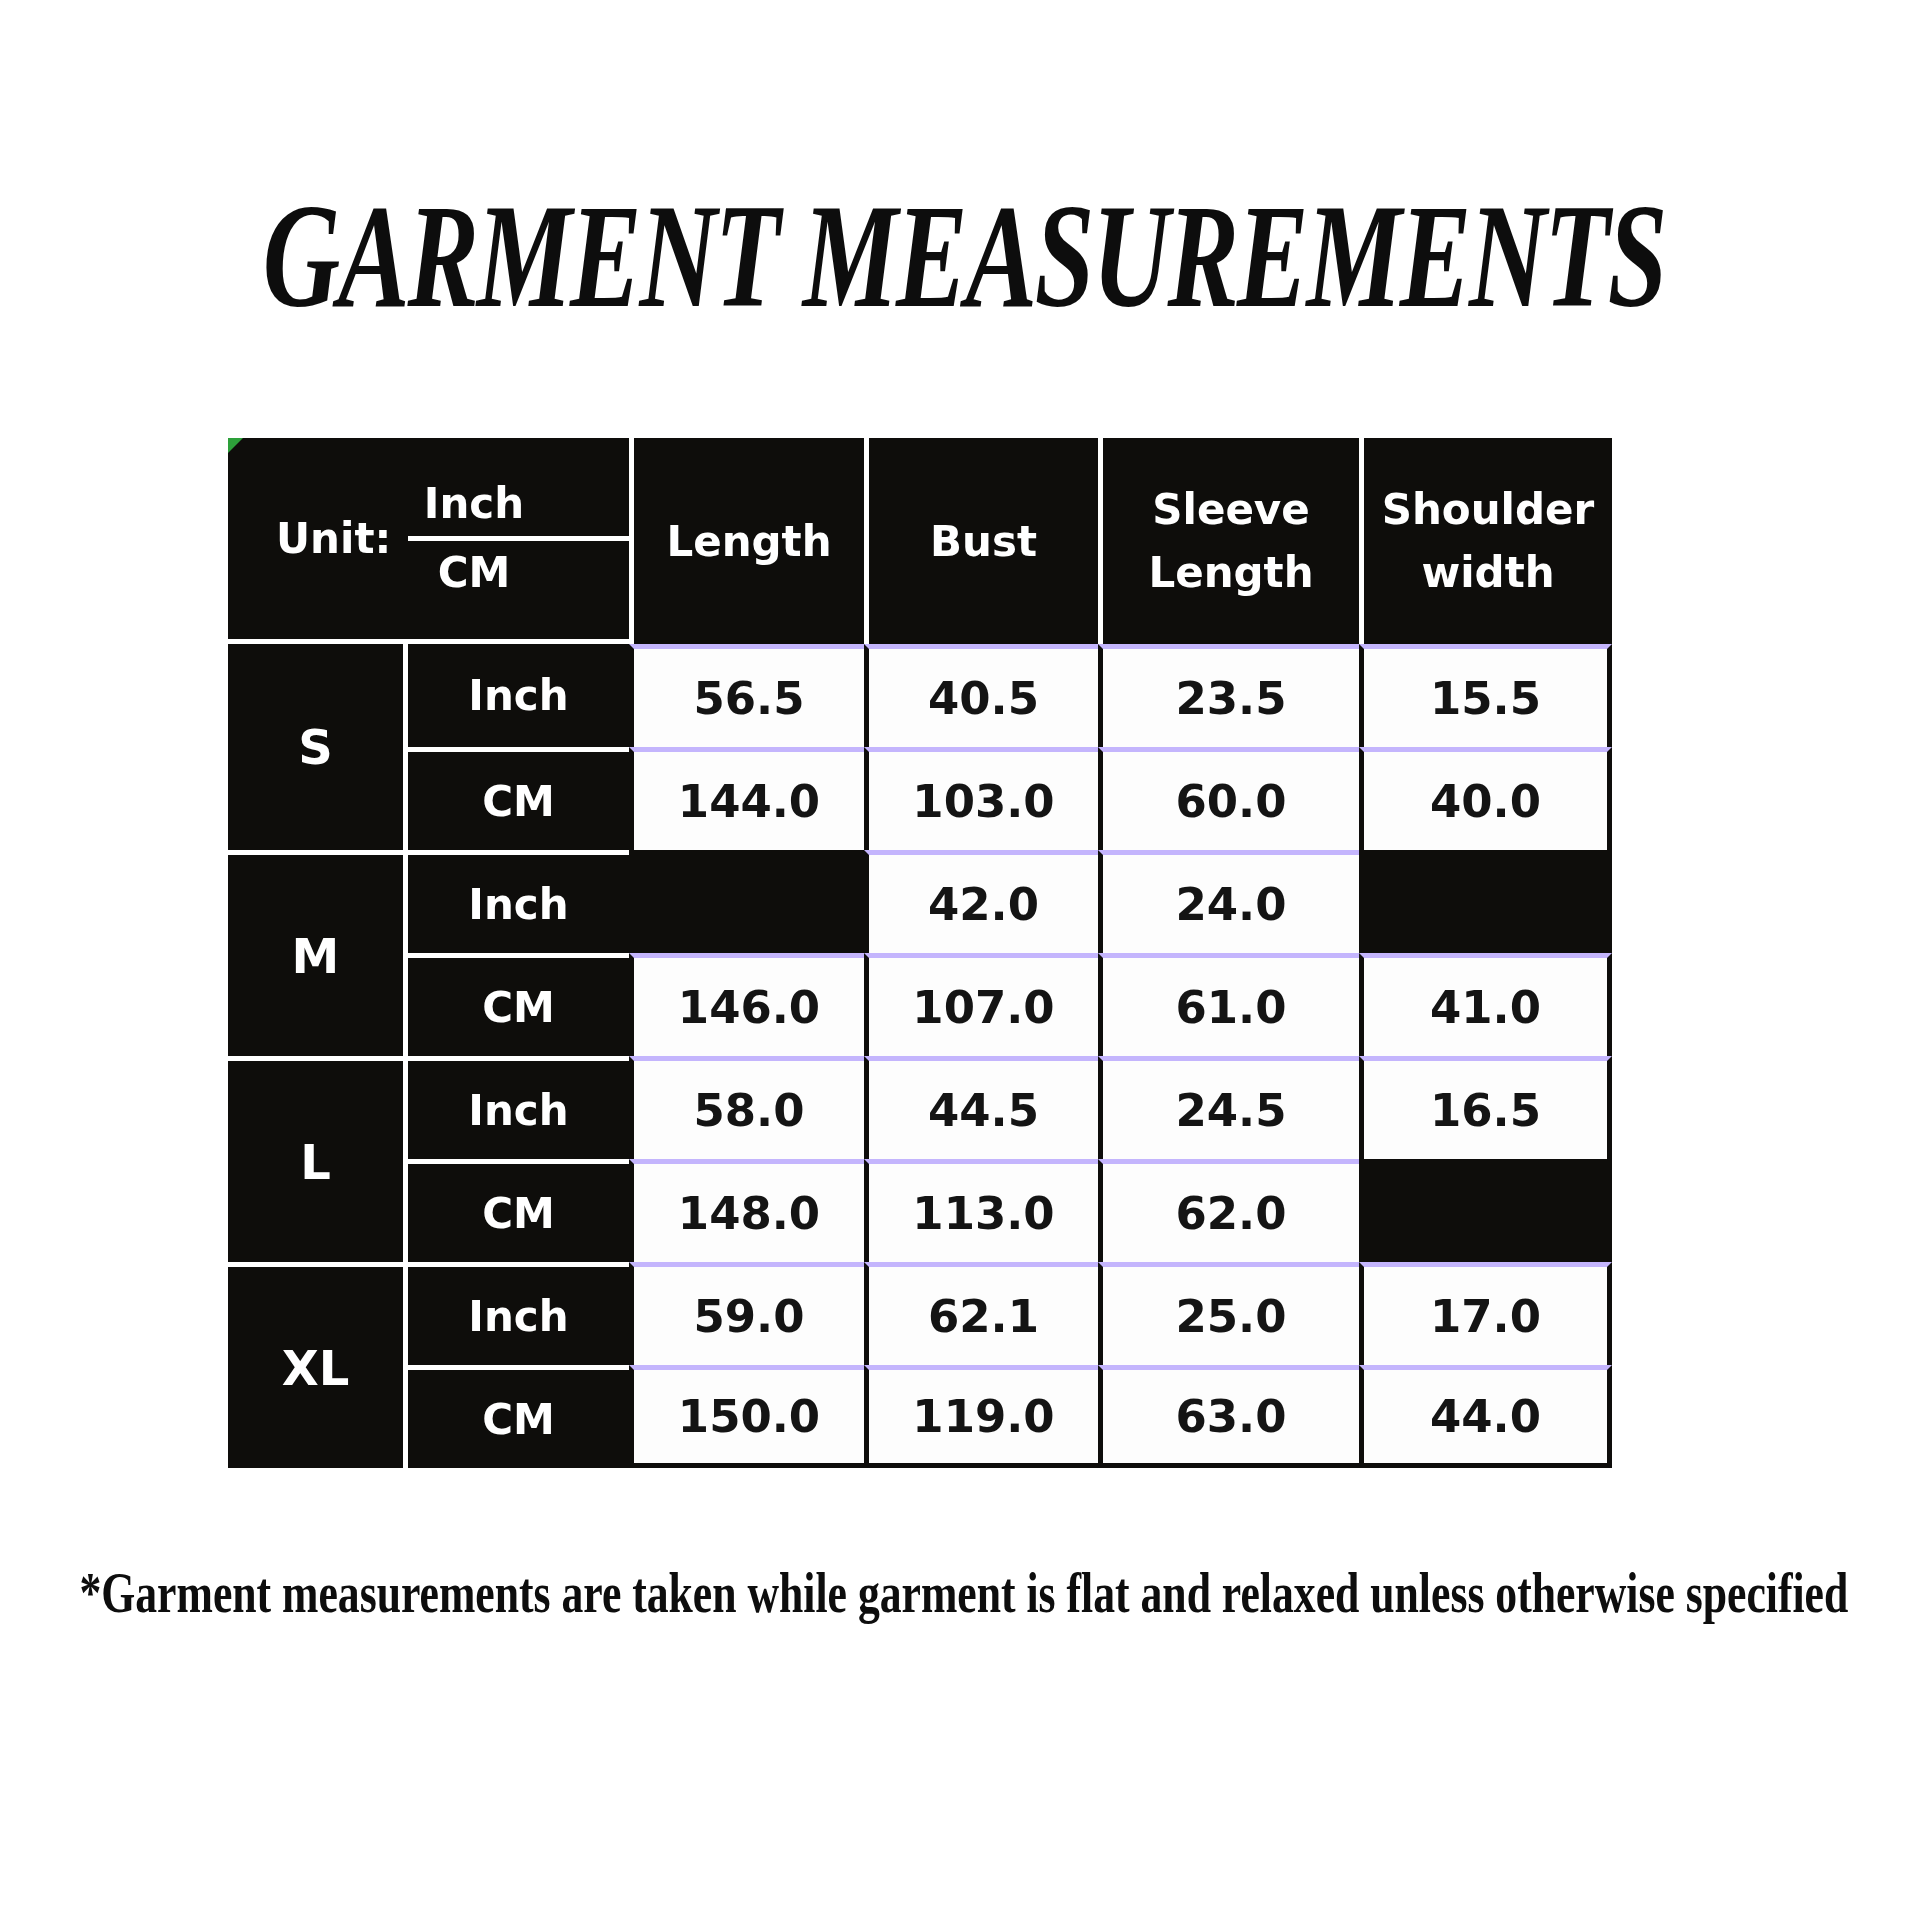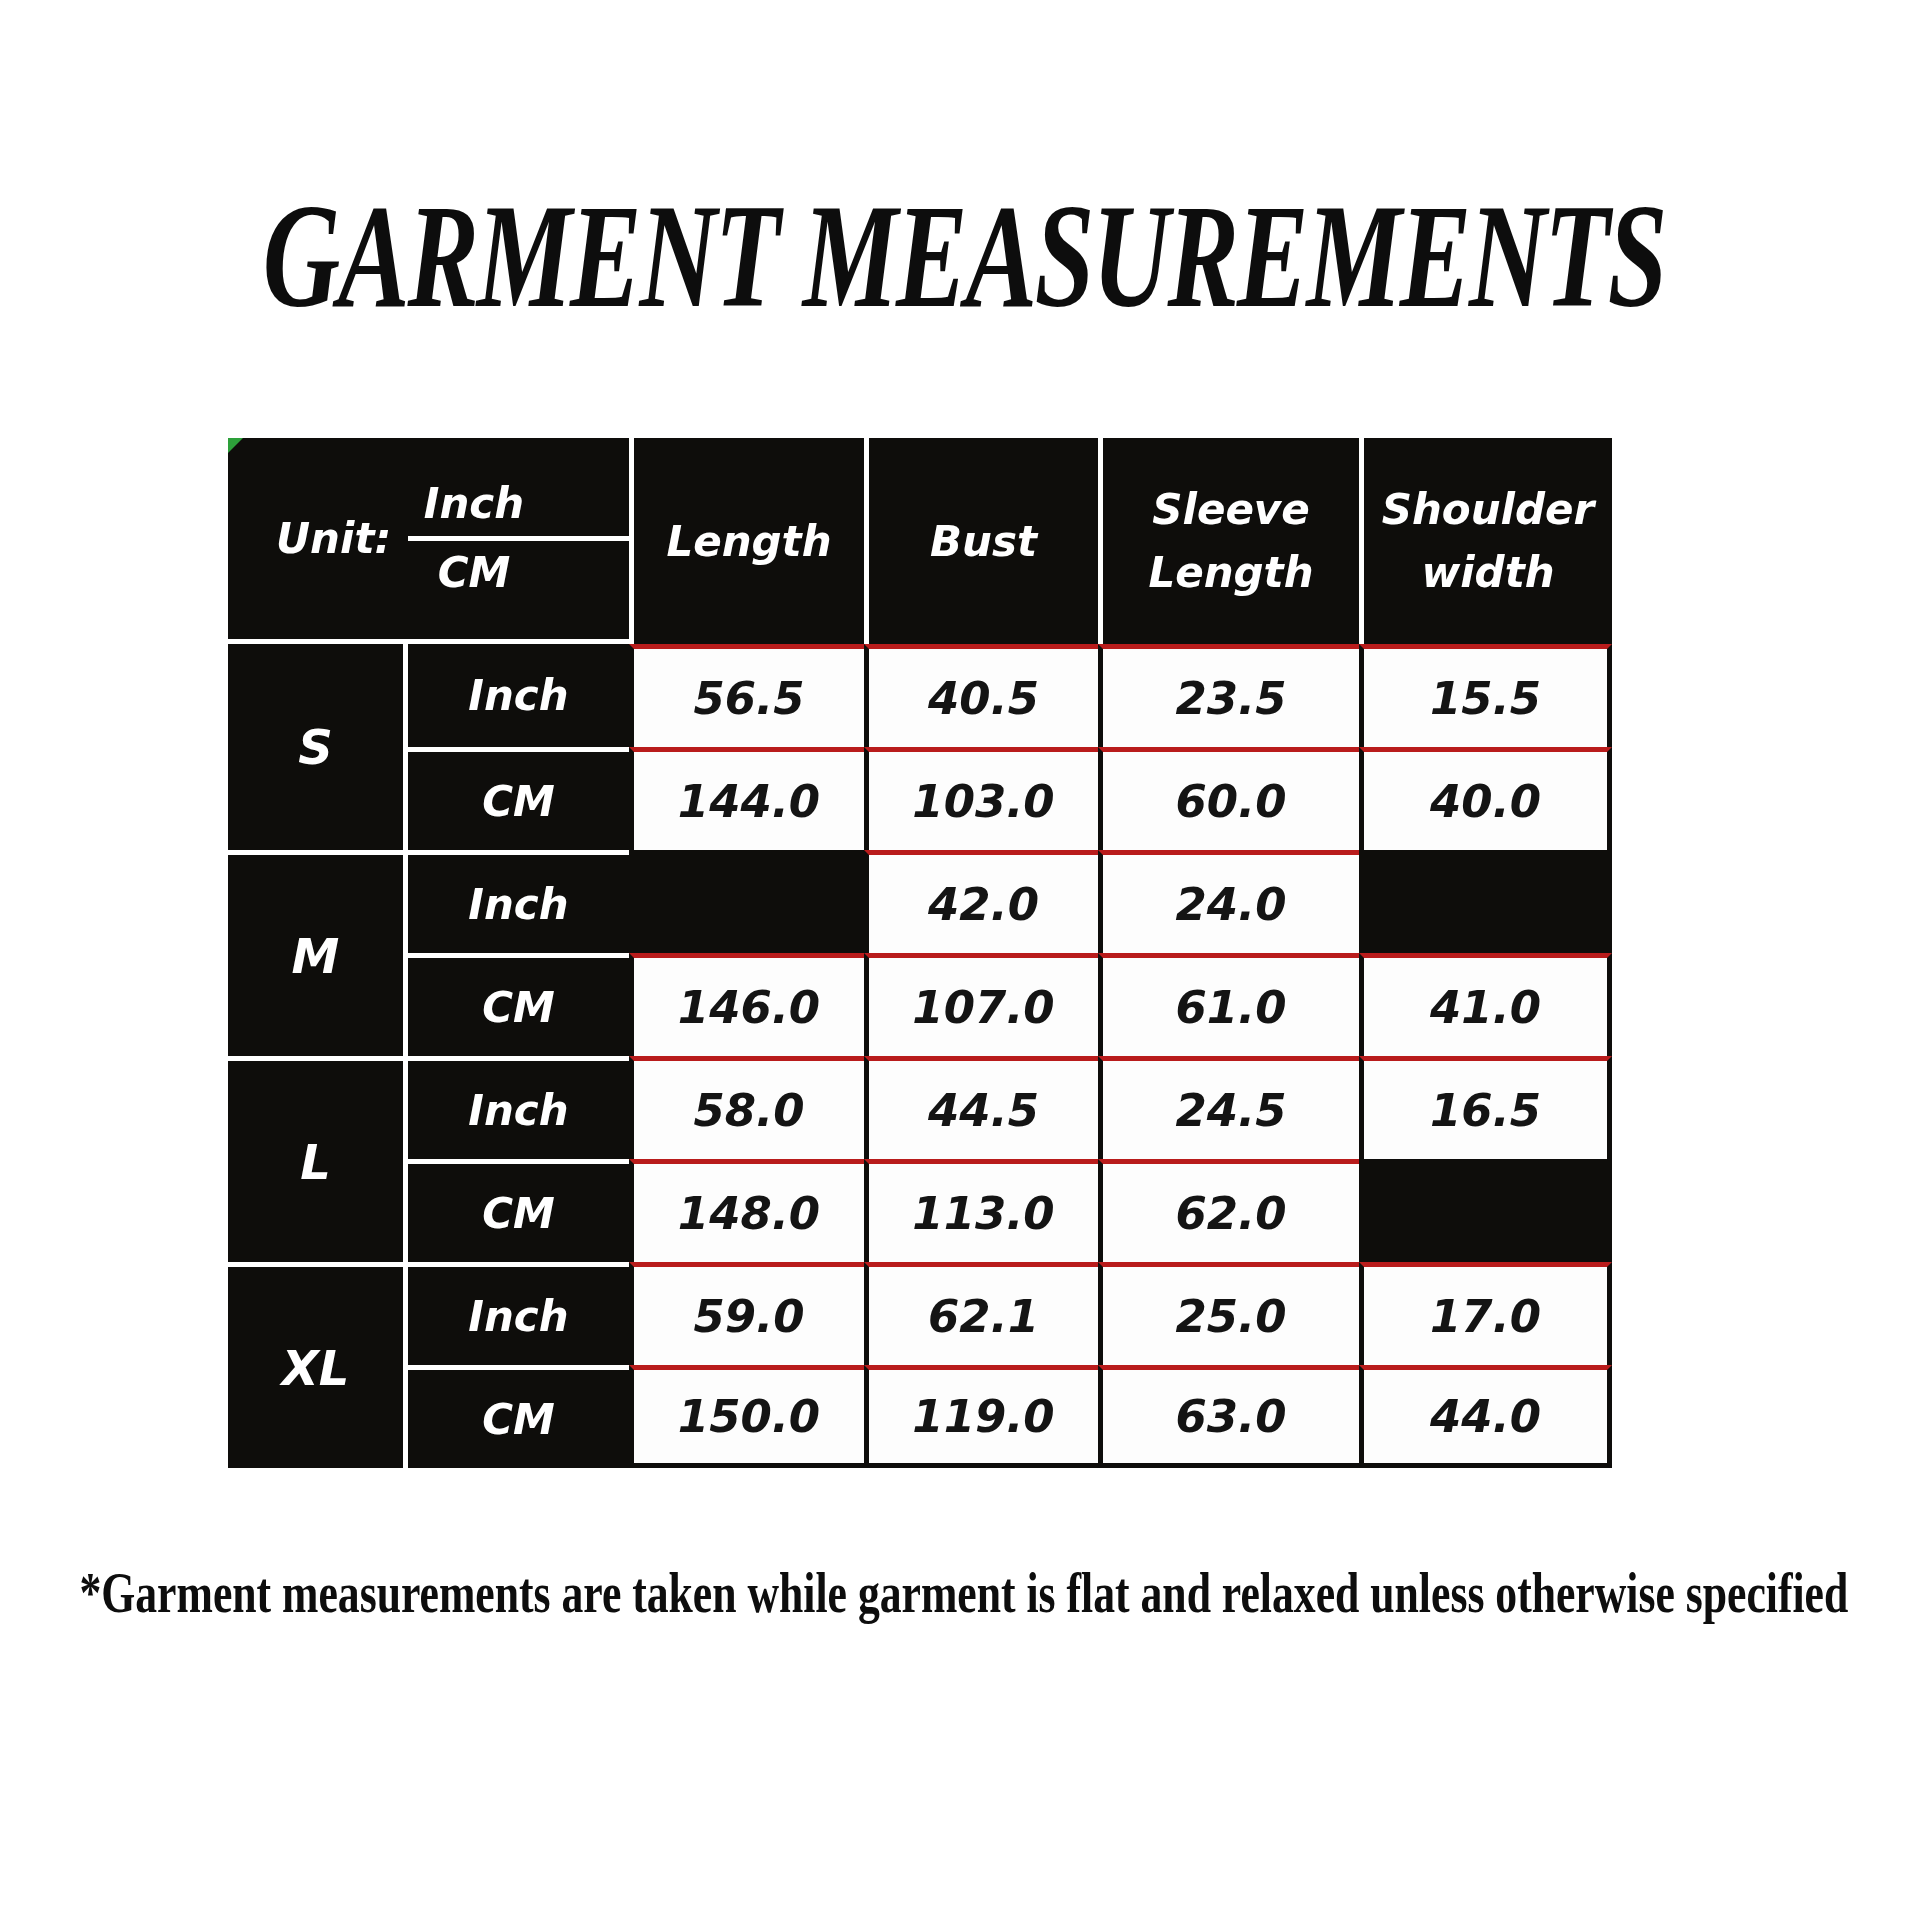--- a/index.html
+++ b/index.html
@@ -14,27 +14,26 @@
     font-size:149px;line-height:1;white-space:nowrap;color:#0d0d0d;
     transform:scaleX(0.72);letter-spacing:-3px;
   }
   
   .grid{
     position:absolute;left:228px;top:438px;
     display:grid;
     grid-template-columns:180px 221px 235px 234px 261px 253px;
     grid-template-rows:206px repeat(8,103px);
     background:#0e0d0b;
-    font-style:italic;
   }
   .c{display:flex;align-items:center;justify-content:center;box-sizing:border-box;}
   .blk{background:#0e0d0b;color:#ffffff;}
   .wht{
     background:#fdfdfd;color:#141414;
-    border-left:5px solid #0e0d0b;border-top:5px solid #b91c1c;
+    border-left:5px solid #0e0d0b;border-top:5px solid #c4b5fd;
     font-size:45px;font-weight:bold;
   }
   .lastcol{border-right:5px solid #0e0d0b;}
   .lastrow{border-bottom:5px solid #0e0d0b;}
   .colhead{
     border-left:5px solid #ffffff;
     font-size:42px;font-weight:bold;line-height:1.5;text-align:center;padding:0 18px;
   }
   .unitcell{
     grid-column:1/3;grid-row:1/2;

